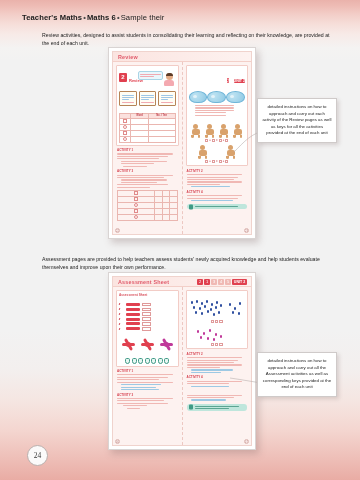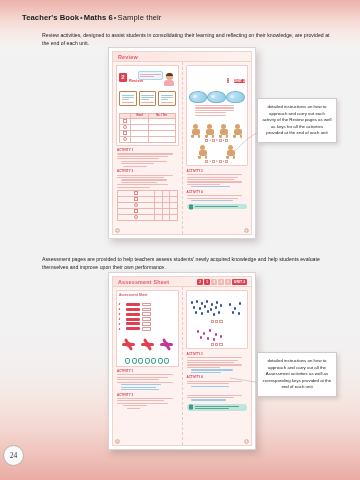--- a/index.html
+++ b/index.html
@@ -30,21 +30,21 @@
   .intro {
     position: absolute; left: 42px; width: 294px;
     font-size: 5.2px; line-height: 1.62; color: #1d1d1d;
     text-align: left;
   }
   #intro-1 { top: 31px; }
   #intro-2 { top: 255px; }
 
   
   .folio {
-    position: absolute; left: 3px; bottom: 14px;
+    position: absolute; left: 27px; bottom: 14px;
     width: 21px; height: 21px; border-radius: 50%;
     border: .7px solid #b9b0ae; background: #fbfafa;
     display: flex; align-items: center; justify-content: center;
     font-family: "Liberation Serif", serif;
     font-size: 7.5px; color: #3a3a3a;
   }
 
   
   .spread {
     position: absolute; left: 108px; width: 148px;
@@ -242,21 +242,21 @@
   }
   #callout-review { left: 257px; top: 98px; width: 80px; }
   #callout-assessment { left: 257px; top: 352px; width: 80px; }
 
   .leader { position: absolute; overflow: visible; pointer-events: none; }
 </style>
 </head>
 <body>
 
 <div class="page-title">
-  <span>Teacher's Book</span><span class="sep">•</span><span>Maths 6</span><span class="sep">•</span><span class="light">Sample their</span>
+  <span>Teacher's Maths</span><span class="sep">•</span><span>Maths 6</span><span class="sep">•</span><span class="light">Sample their</span>
 </div>
 
 <div class="intro" id="intro-1">Review activities, designed to assist students in consolidating their learning and reflecting on their knowledge, are provided at the end of each unit.</div>
 <div class="intro" id="intro-2">Assessment pages are provided to help teachers assess students' newly acquired knowledge and help students evaluate themselves and improve upon their own performance.</div>
 
 <div class="spread" id="spread-review">
   <div class="spread-inner">
 
     <div class="mini-head">
       <div class="mini-head-title">Review</div>

